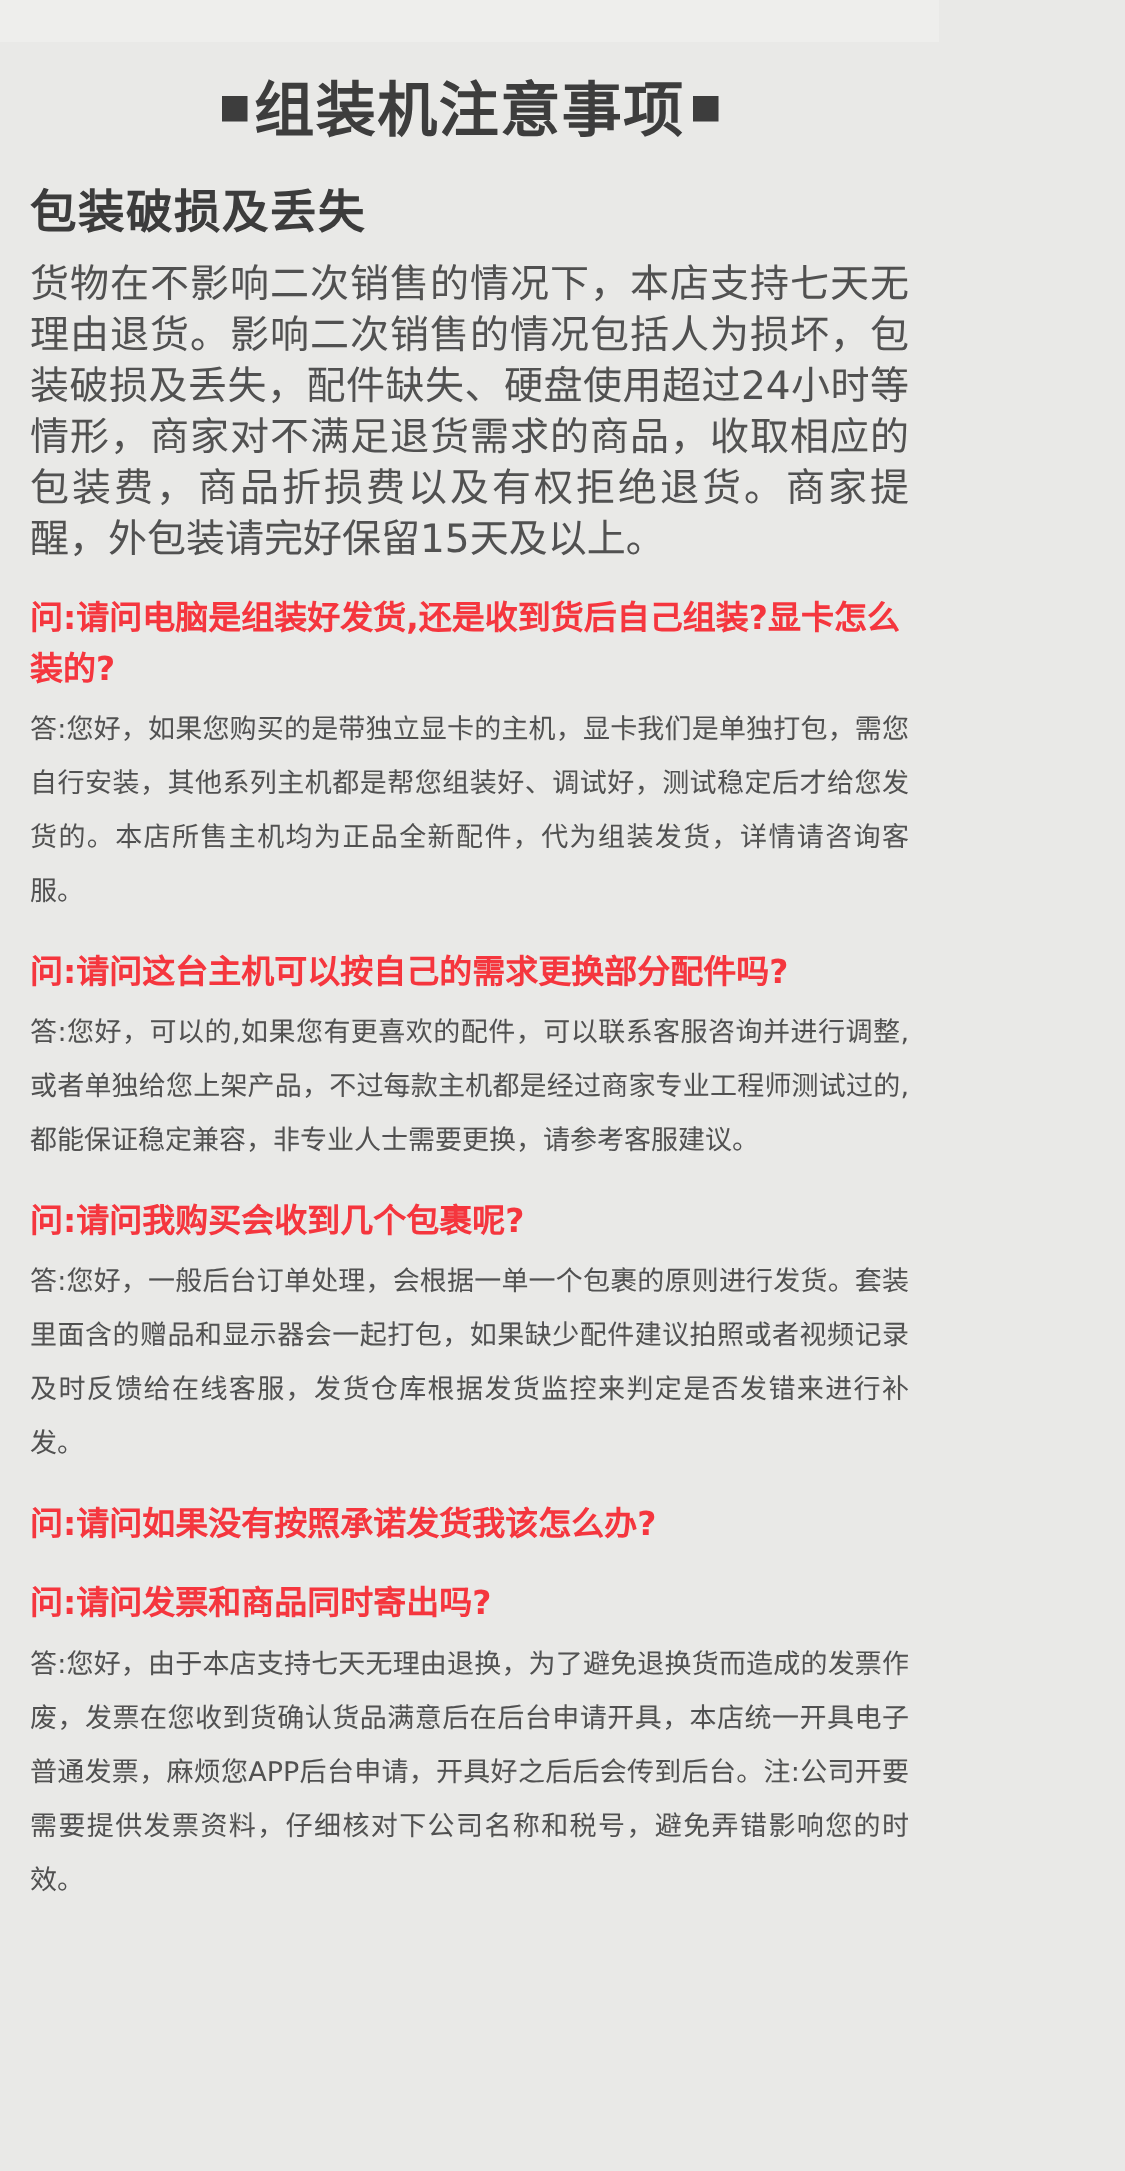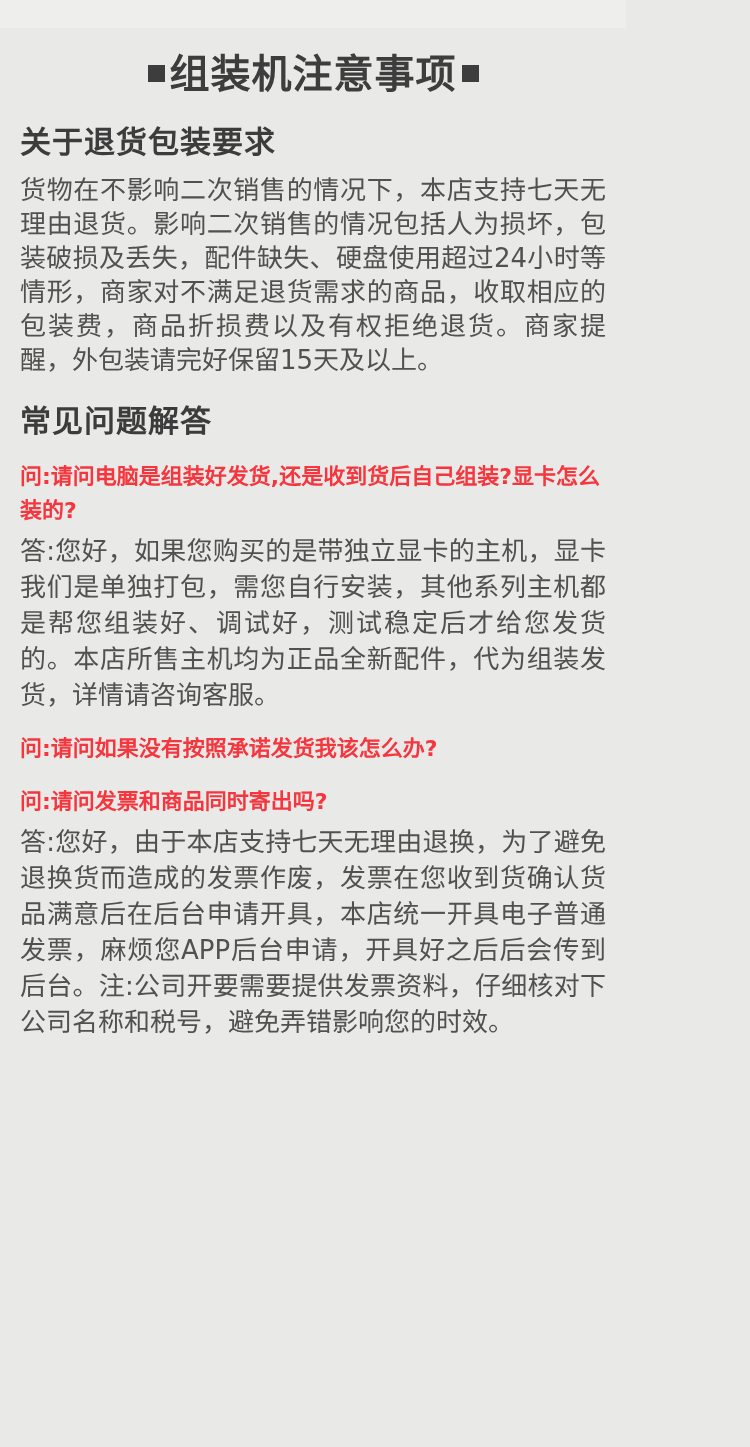--- a/index.html
+++ b/index.html
@@ -60,49 +60,56 @@
   }
   .qa-question {
     margin: 19px 20px 0 20px;
     font-size: 22px;
     line-height: 34px;
     font-weight: bold;
     color: #f5363e;
   }
   .qa-answer {
     margin: 5px 20px 0 20px;
-    font-size: 26px;
+    font-size: 18px;
     line-height: 36px;
     color: #515151;
     text-align: justify;
   }
 </style>
 </head>
 <body>
 
 <div class="page">
   <div class="top-strip"></div>
 
   <h1 class="main-title">
     <span class="sq"></span><span>组装机注意事项</span><span class="sq"></span>
   </h1>
 
-  <h2 class="section-heading">关于退货包装要求</h2>
+  <h2 class="section-heading">包装破损及丢失</h2>
 
   <p class="body-text">货物在不影响二次销售的情况下，本店支持七天无理由退货。影响二次销售的情况包括人为损坏，包装破损及丢失，配件缺失、硬盘使用超过24小时等情形，商家对不满足退货需求的商品，收取相应的包装费，商品折损费以及有权拒绝退货。商家提醒，外包装请完好保留15天及以上。</p>
 
-  <h2 class="section-heading">常见问题解答</h2>
 
   <div class="qa-block">
     <p class="qa-question">问:请问电脑是组装好发货,还是收到货后自己组装?显卡怎么装的?</p>
     <p class="qa-answer">答:您好，如果您购买的是带独立显卡的主机，显卡我们是单独打包，需您自行安装，其他系列主机都是帮您组装好、调试好，测试稳定后才给您发货的。本店所售主机均为正品全新配件，代为组装发货，详情请咨询客服。</p>
   </div>
 
 
+  <div class="qa-block">
+    <p class="qa-question">问:请问这台主机可以按自己的需求更换部分配件吗?</p>
+    <p class="qa-answer">答:您好，可以的,如果您有更喜欢的配件，可以联系客服咨询并进行调整,或者单独给您上架产品，不过每款主机都是经过商家专业工程师测试过的,都能保证稳定兼容，非专业人士需要更换，请参考客服建议。</p>
+  </div>
 
+  <div class="qa-block">
+    <p class="qa-question">问:请问我购买会收到几个包裹呢?</p>
+    <p class="qa-answer">答:您好，一般后台订单处理，会根据一单一个包裹的原则进行发货。套装里面含的赠品和显示器会一起打包，如果缺少配件建议拍照或者视频记录及时反馈给在线客服，发货仓库根据发货监控来判定是否发错来进行补发。</p>
+  </div>
 
   <div class="qa-block">
     <p class="qa-question">问:请问如果没有按照承诺发货我该怎么办?</p>
   </div>
 
   <div class="qa-block">
     <p class="qa-question">问:请问发票和商品同时寄出吗?</p>
     <p class="qa-answer">答:您好，由于本店支持七天无理由退换，为了避免退换货而造成的发票作废，发票在您收到货确认货品满意后在后台申请开具，本店统一开具电子普通发票，麻烦您APP后台申请，开具好之后后会传到后台。注:公司开要需要提供发票资料，仔细核对下公司名称和税号，避免弄错影响您的时效。</p>
   </div>
 

